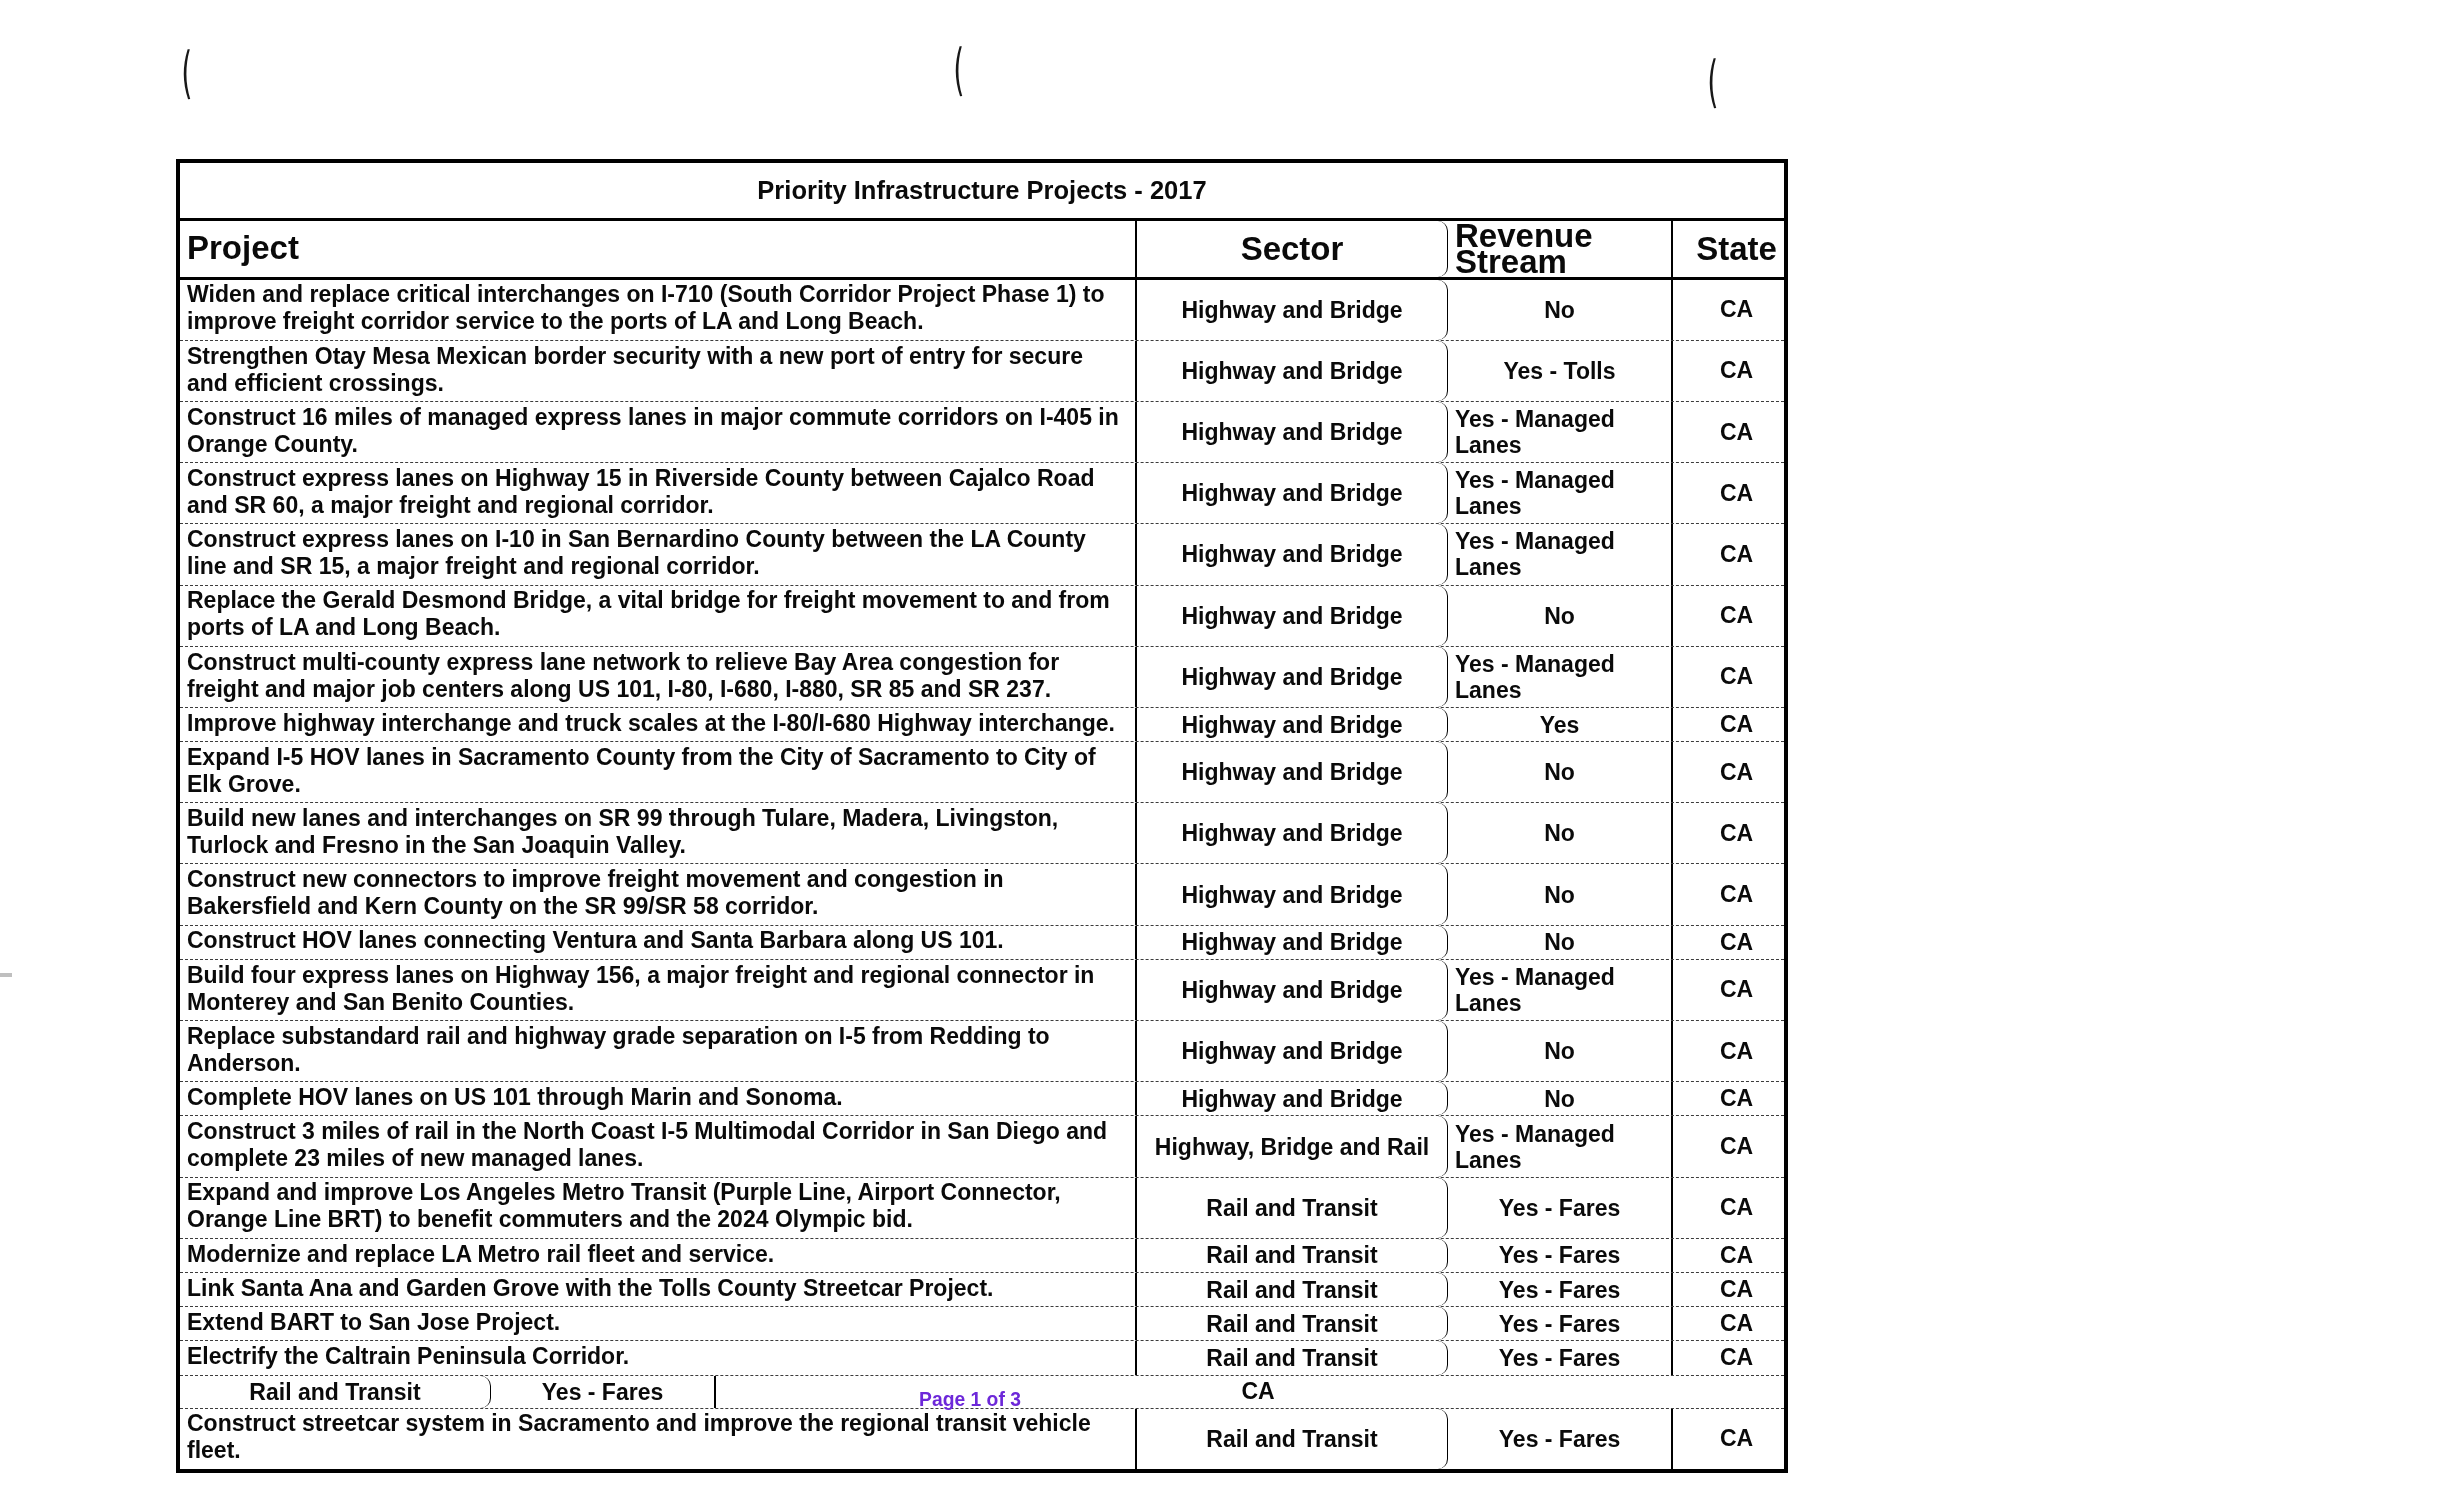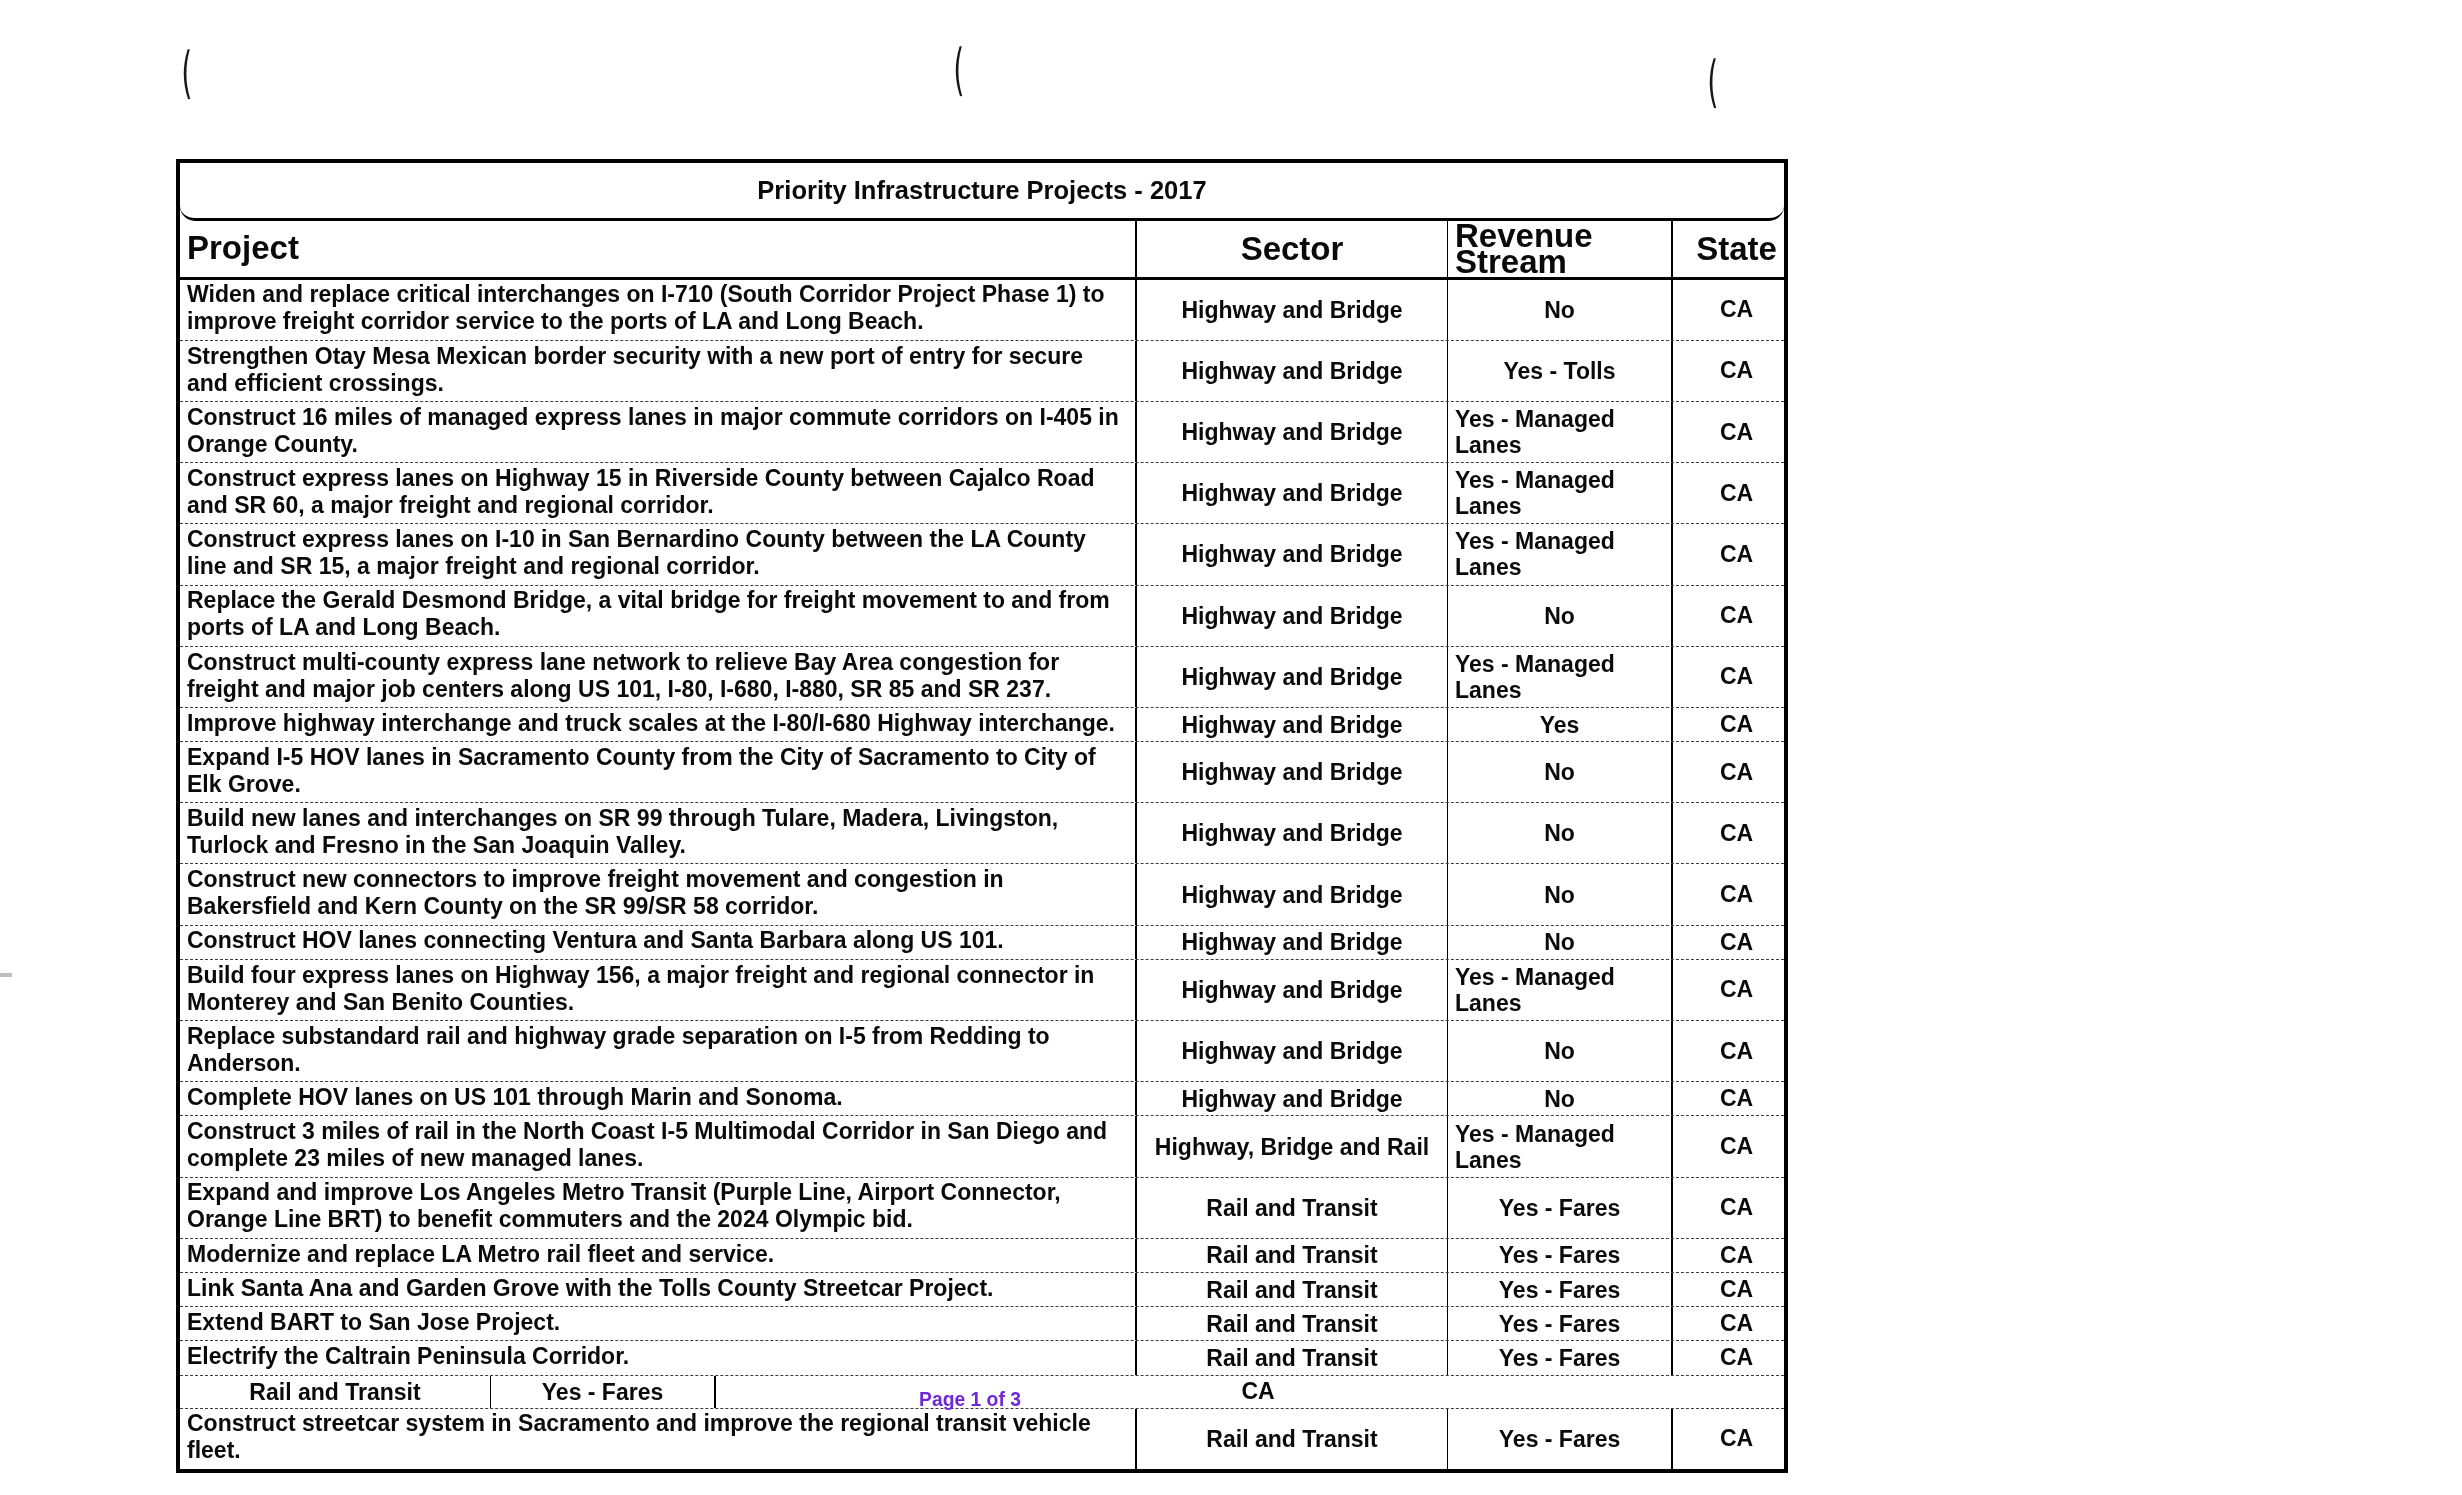--- a/index.html
+++ b/index.html
@@ -20,39 +20,39 @@
   .speck { position:absolute; left:0; top:973px; width:12.3px; height:3.5px; background:#8a8a8a; opacity:.55; }
 
   
   .ptable {
     position:absolute; left:176px; top:159px; width:1612px;
     border:4.4px solid #000; background:#fff; box-sizing:border-box;
   }
   .title-row {
     height:55px; border-bottom:3.5px solid #000;
     display:flex; align-items:center; justify-content:center;
-    font-weight:700; font-size:25.5px;border-radius:15px;
+    font-weight:700; font-size:25.5px;
   }
   .header-row {
     display:flex; border-bottom:3.5px solid #000;
     font-weight:700; font-size:33px; min-height:33px; align-items:stretch;
   }
   .tbody { display:block;font-weight:bold; }
   .row { display:flex; font-size:23px; min-height:32px; align-items:stretch; }
   .row + .row { border-top:1.8px dashed #3c3c3c; }
 
   .cell { box-sizing:border-box; }
   .c-project {
     width:957px; border-right:2.6px solid #000;
     padding:1.8px 8.8px 4.4px 7px; line-height:27px; text-align:left;
   }
   .c-sector {
     width:311px; border-right:1.8px solid #000;
     display:flex; align-items:center; justify-content:center;
-    text-align:center; line-height:26px; padding:1.8px 3.5px;
+    text-align:center; line-height:26px; padding:1.8px 3.5px;border-radius:10px;
   }
   .c-revenue {
     width:225px; border-right:2.6px solid #000;
     display:flex; align-items:center; justify-content:center;
     line-height:26px; padding:1.8px 7px;
   }
   .c-state {
     flex:1; display:flex; align-items:center; justify-content:center;
     text-align:right; padding:1.8px 1.8px;margin-left:16px;
   }

